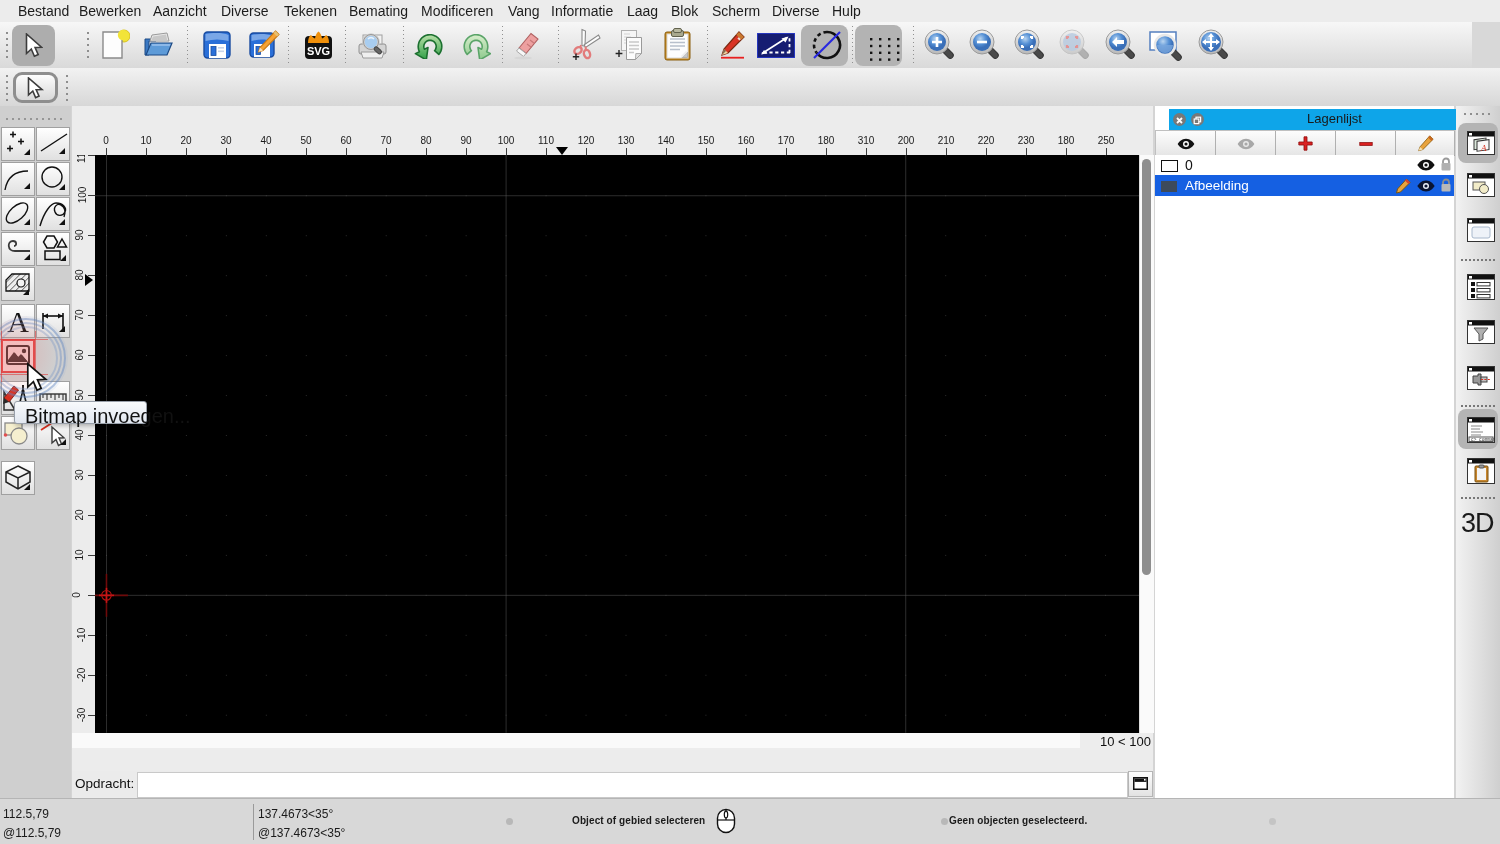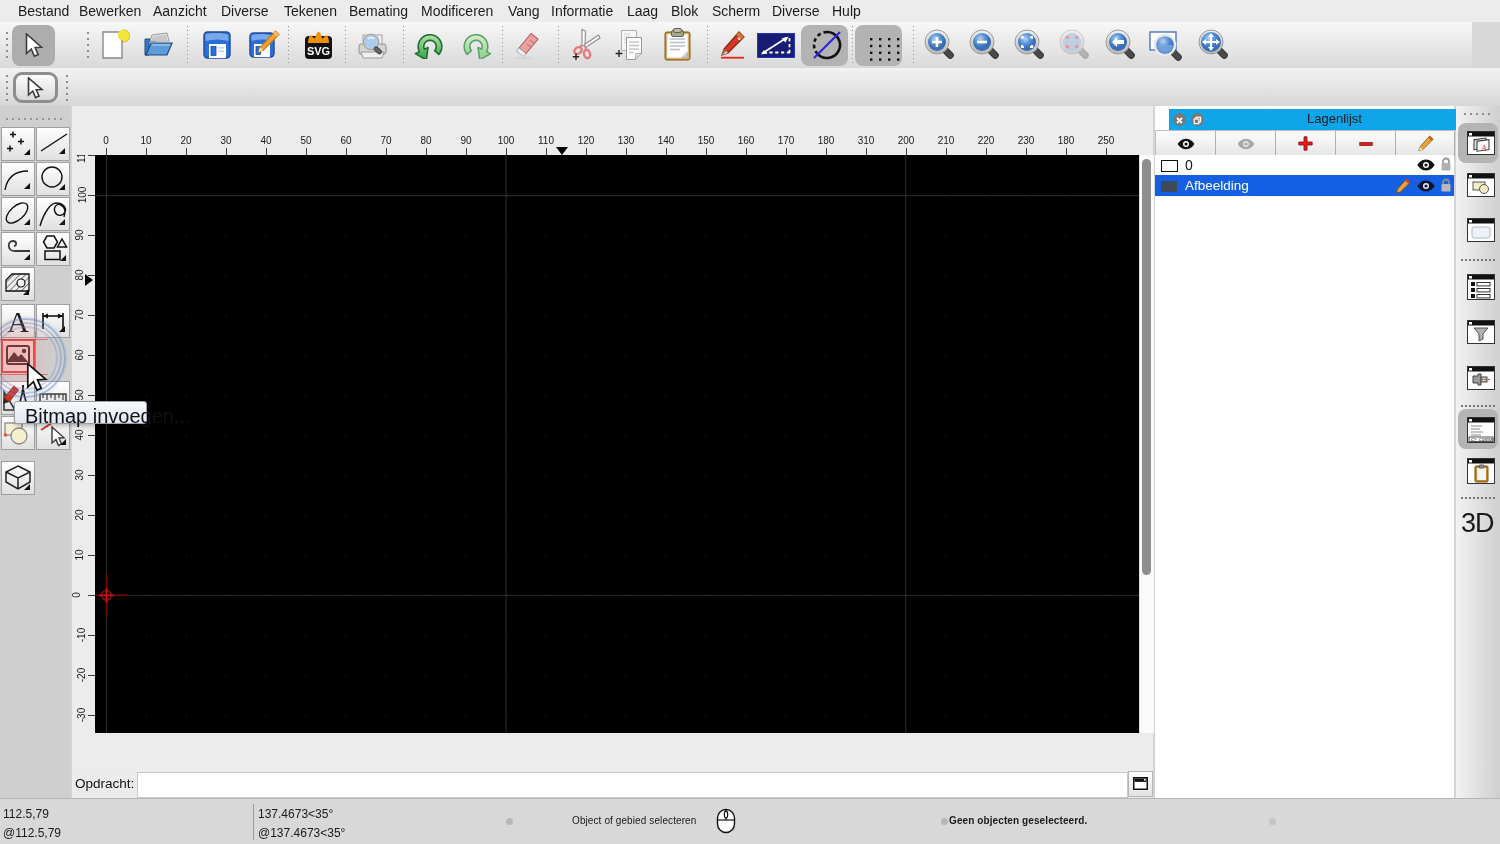--- a/index.html
+++ b/index.html
@@ -441,20 +441,24 @@
         <g fill="none">
           <line x1="95" y1="595.5" x2="128" y2="595.5" stroke="#6e0a0a" stroke-width="1.6"></line>
           <line x1="106.5" y1="574" x2="106.5" y2="617" stroke="#6e0a0a" stroke-width="1.6"></line>
           <line x1="99" y1="595.5" x2="114" y2="595.5" stroke="#c81616" stroke-width="1.6"></line>
           <line x1="106.5" y1="588" x2="106.5" y2="603" stroke="#c81616" stroke-width="1.6"></line>
           <circle cx="106.5" cy="595.5" r="4.8" stroke="#b81212" stroke-width="1.1"></circle>
         </g>
       </svg>
       <div class="abs" id="vscroll">
           <div class="abs" style="left:2px;top:4px;width:9px;height:416px;background:#8e8e8e;border-radius:4.5px"></div>
+        </div>
+      <div class="abs" id="bstrip">
+          <div class="abs" style="left:0;top:0;width:1008px;height:15px;background:#fafafa"></div>
+          <span class="abs" style="right:2px;top:1px">10 &lt; 100</span>
         </div>
     </div>
     <div class="abs" id="cmdinput">
       <span class="abs" style="left:3px;top:5px;font-size:13.5px;color:#111">Opdracht:</span>
       <div class="abs" style="left:65px;top:1px;width:989px;height:24px;background:#fff;border:1px solid #c9c9c9"></div>
       <div class="abs" style="left:1056px;top:0px;width:25px;height:26px;background:linear-gradient(#fdfdfd,#e2e2e2);border:1px solid #b5b5b5;box-sizing:border-box">
         <svg class="abs" style="left:4px;top:5px" width="15" height="13">
             <rect x="0.75" y="0.75" width="13.5" height="11.5" fill="#fff" stroke="#111" stroke-width="1.5"></rect>
             <rect x="1.5" y="1.5" width="12" height="3.4" fill="#111"></rect>
             <rect x="11" y="2" width="1.6" height="1.6" fill="#fff"></rect>
@@ -609,21 +613,21 @@
       <span class="abs" style="left:5px;top:402px;font-size:27px;color:#1a1a1a;letter-spacing:-1px">3D</span>
     </div>
   </div>
   <div class="abs" id="statusbar">
     <span class="abs" style="left:3px;top:8px">112.5,79</span>
     <span class="abs" style="left:3px;top:27px">@112.5,79</span>
     <div class="abs" style="left:253px;top:5px;width:1px;height:36px;background:#9a9a9a"></div>
     <span class="abs" style="left:258px;top:8px">137.4673&lt;35°</span>
     <span class="abs" style="left:258px;top:27px">@137.4673&lt;35°</span>
     <div class="abs" style="left:506px;top:19px;width:7px;height:7px;background:#b8b8b8;border-radius:50%"></div>
-    <span class="abs" style="left:572px;top:16px;font-weight:normal;font-size:10px;letter-spacing:0.1px">Object of gebied selecteren</span>
+    <span class="abs" style="left:572px;top:16px;font-weight:bold;font-size:10px;letter-spacing:0.1px">Object of gebied selecteren</span>
     <svg class="abs" style="left:716px;top:9px" width="20" height="26">
       <rect x="1.5" y="1.5" width="17" height="23" rx="8.5" fill="#fff" stroke="#111" stroke-width="1.4"></rect>
       <line x1="1.5" y1="12" x2="18.5" y2="12" stroke="#111" stroke-width="1.2"></line>
       <line x1="10" y1="1.5" x2="10" y2="12" stroke="#111" stroke-width="1.2"></line>
       <ellipse cx="10" cy="6.5" rx="1.7" ry="3.4" fill="#fff" stroke="#111" stroke-width="1.2"></ellipse>
     </svg>
     <div class="abs" style="left:941px;top:19px;width:7px;height:7px;background:#b8b8b8;border-radius:50%"></div>
     <div class="abs" style="left:1269px;top:19px;width:7px;height:7px;background:#c4c4c4;border-radius:50%"></div>
     <span class="abs" style="left:949px;top:16px;font-weight:bold;font-size:10px;letter-spacing:0.1px">Geen objecten geselecteerd.</span>
   </div>

